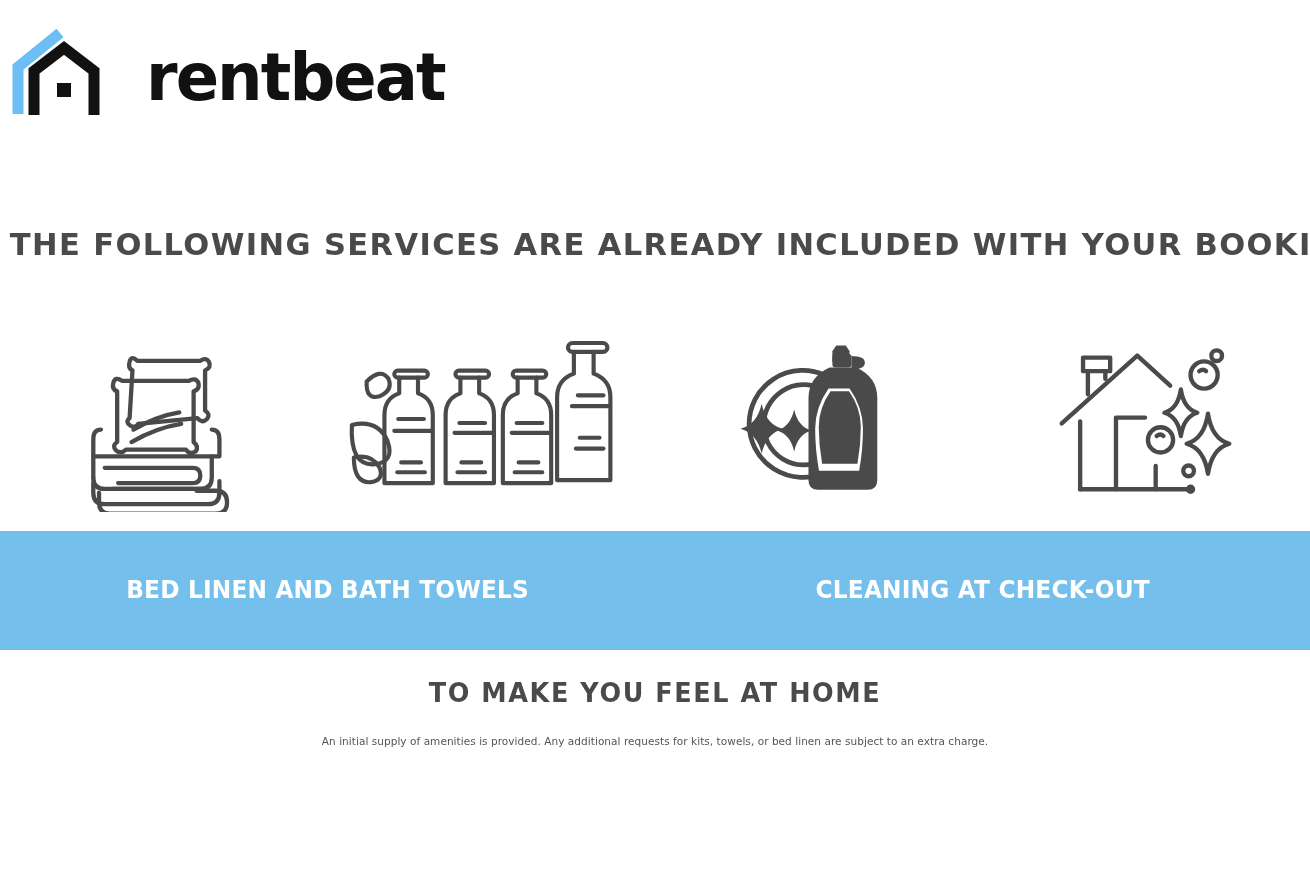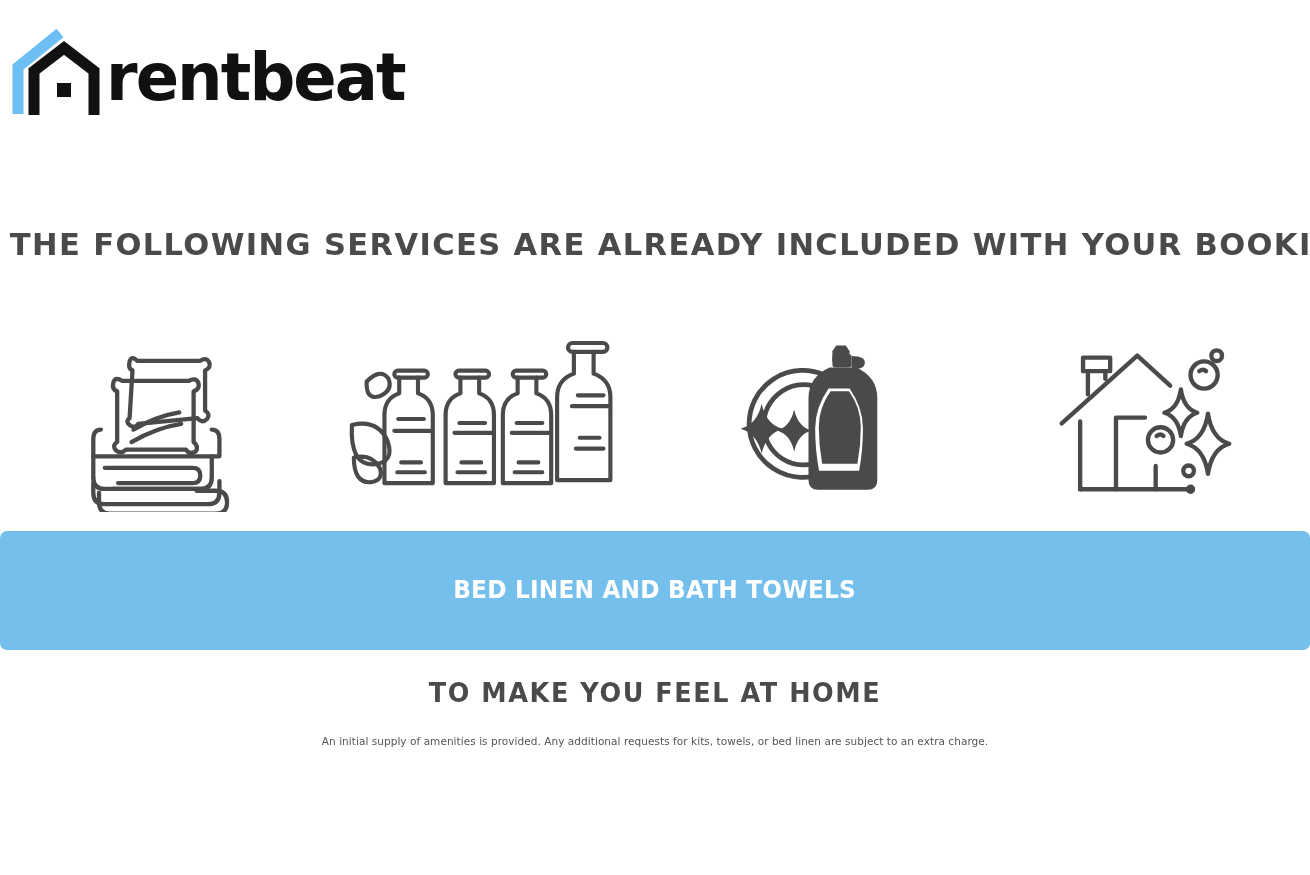--- a/index.html
+++ b/index.html
@@ -16,20 +16,21 @@
   }
 
   
   .logo-bar {
     position: absolute;
     top: 25px;
     left: 8px;
     display: flex;
     align-items: center;
     height: 100px;
+    gap: 40px;
   }
   .logo-mark {
     width: 92px;
     height: 92px;
     flex: 0 0 auto;
   }
   .logo-word {
     font-family: "DejaVu Sans", sans-serif;
     font-size: 66px;
     font-weight: bold;
@@ -79,21 +80,20 @@
 
   
   .label-band {
     position: absolute;
     top: 531px;
     left: 0;
     width: 1310px;
     height: 119px;
     background: #74bfec;
     display: flex;
-    border-radius: 7px;
   }
   .label-cell {
     flex: 1 1 25%;
     display: flex;
     align-items: center;
     justify-content: center;
     padding: 0 14px;
     box-sizing: border-box;
   }
   .label-text {
@@ -271,16 +271,19 @@
       </svg>
     </span>
   </div>
 
 </div>
 
 <div class="label-band">
   <div class="label-cell">
     <div class="label-text">BED LINEN AND BATH TOWELS</div>
   </div>
+  <div class="label-cell">
+    <div class="label-text">CLEANING AT CHECK-OUT</div>
+  </div>
 </div>
 
 <div class="footer-heading">TO MAKE YOU FEEL AT HOME</div>
 <div class="footer-note">An initial supply of amenities is provided. Any additional requests for kits, towels, or bed linen are subject to an extra charge.</div>
 
 </body></html>

